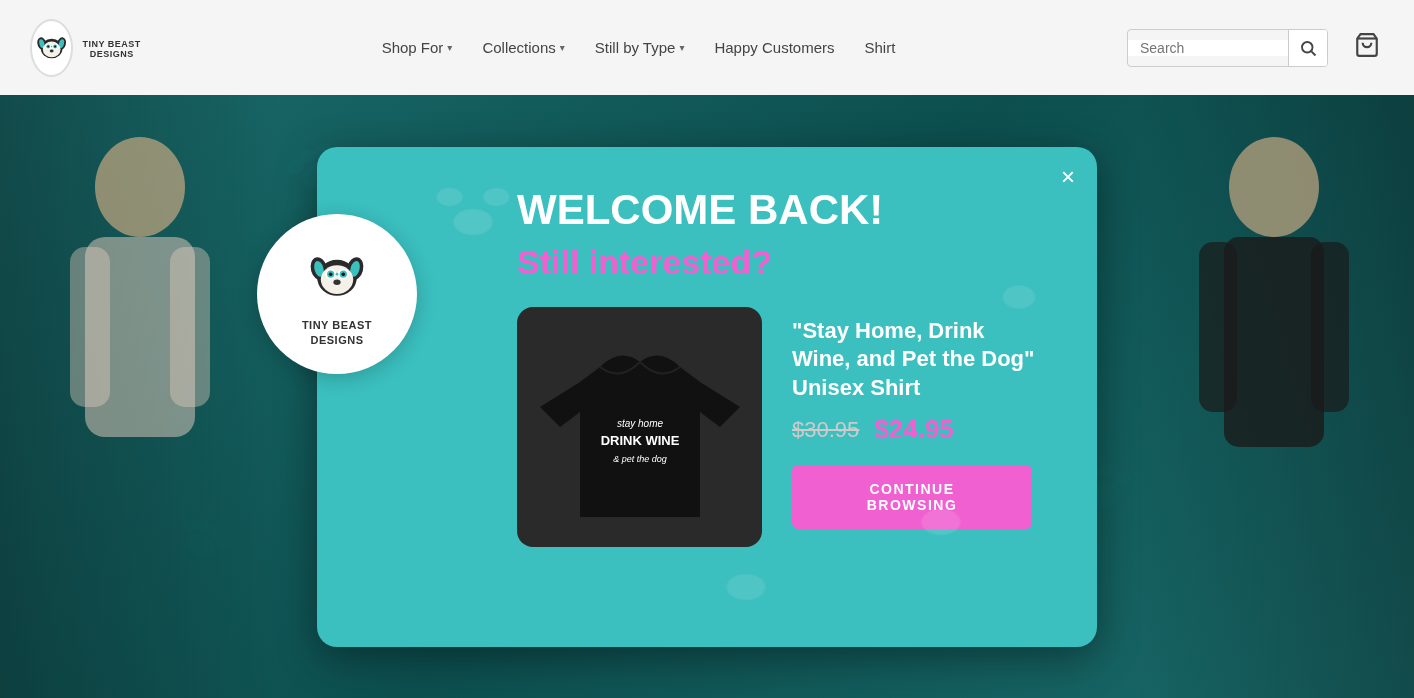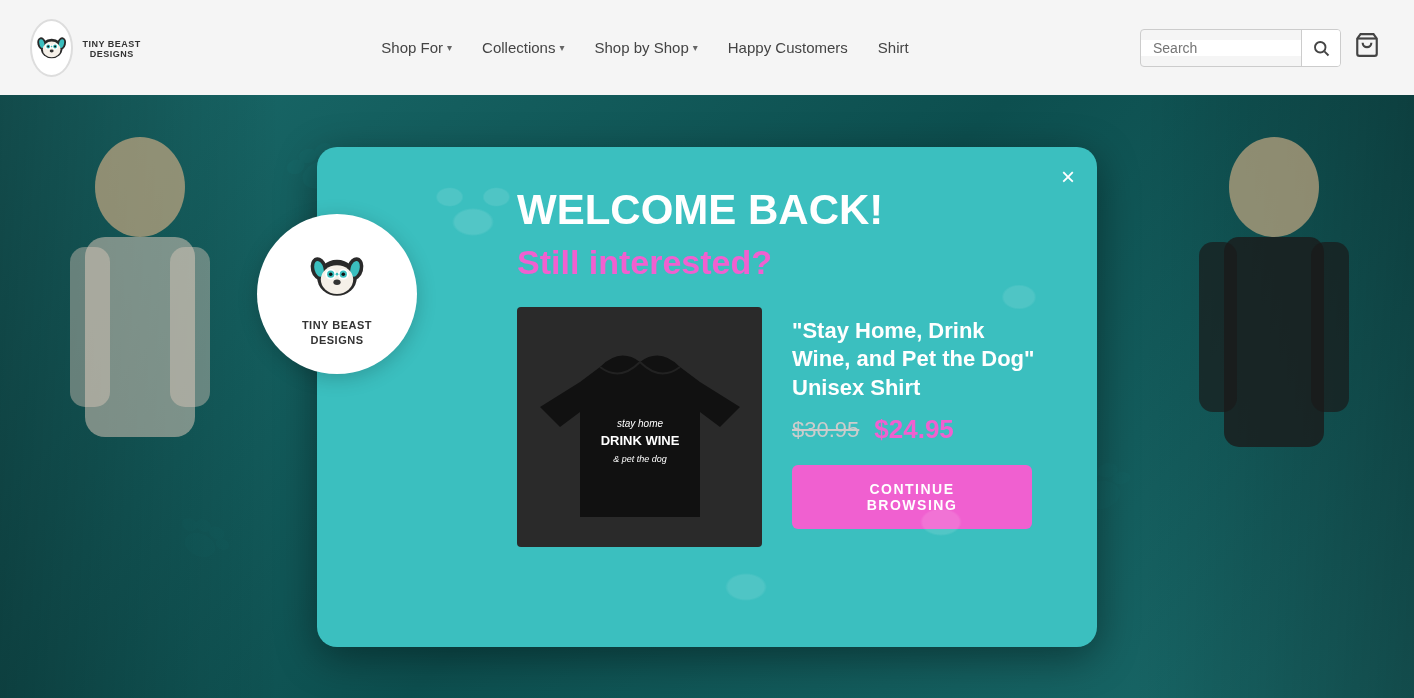--- a/index.html
+++ b/index.html
@@ -52,21 +52,21 @@
       color: #444;
       cursor: pointer;
       display: flex;
       align-items: center;
       gap: 4px;
     }
     .chevron { font-size: 10px; color: #666; }
     .search-area {
       display: flex;
       align-items: center;
-      gap: 9px;
+      gap: 22px;
     }
     .search-box {
       display: flex;
       align-items: center;
       border: 1px solid #ccc;
       border-radius: 4px;
       overflow: hidden;
       height: 38px;
     }
     .search-input {
@@ -227,21 +227,21 @@
     .product-row {
       display: flex;
       align-items: flex-start;
       gap: 30px;
       margin-top: 5px;
     }
     .product-image {
       width: 245px;
       height: 240px;
       background: #2a2a2a;
-      border-radius: 4px;
+      border-radius: 16px;
       display: flex;
       align-items: center;
       justify-content: center;
       flex-shrink: 0;
       overflow: hidden;
       position: relative;
     }
     .product-info {
       display: flex;
       flex-direction: column;
@@ -328,21 +328,21 @@
   <nav class="nav">
     <div class="nav-item">
       <span>Shop For</span>
       <span class="chevron">▾</span>
     </div>
     <div class="nav-item">
       <span>Collections</span>
       <span class="chevron">▾</span>
     </div>
     <div class="nav-item">
-      <span>Shop by Shop</span>
+      <span>Still by Type</span>
       <span class="chevron">▾</span>
     </div>
     <div class="nav-item">
       <span>Happy Customers</span>
     </div>
     <div class="nav-item">
       <span>Shirt</span>
     </div>
   </nav>
 

